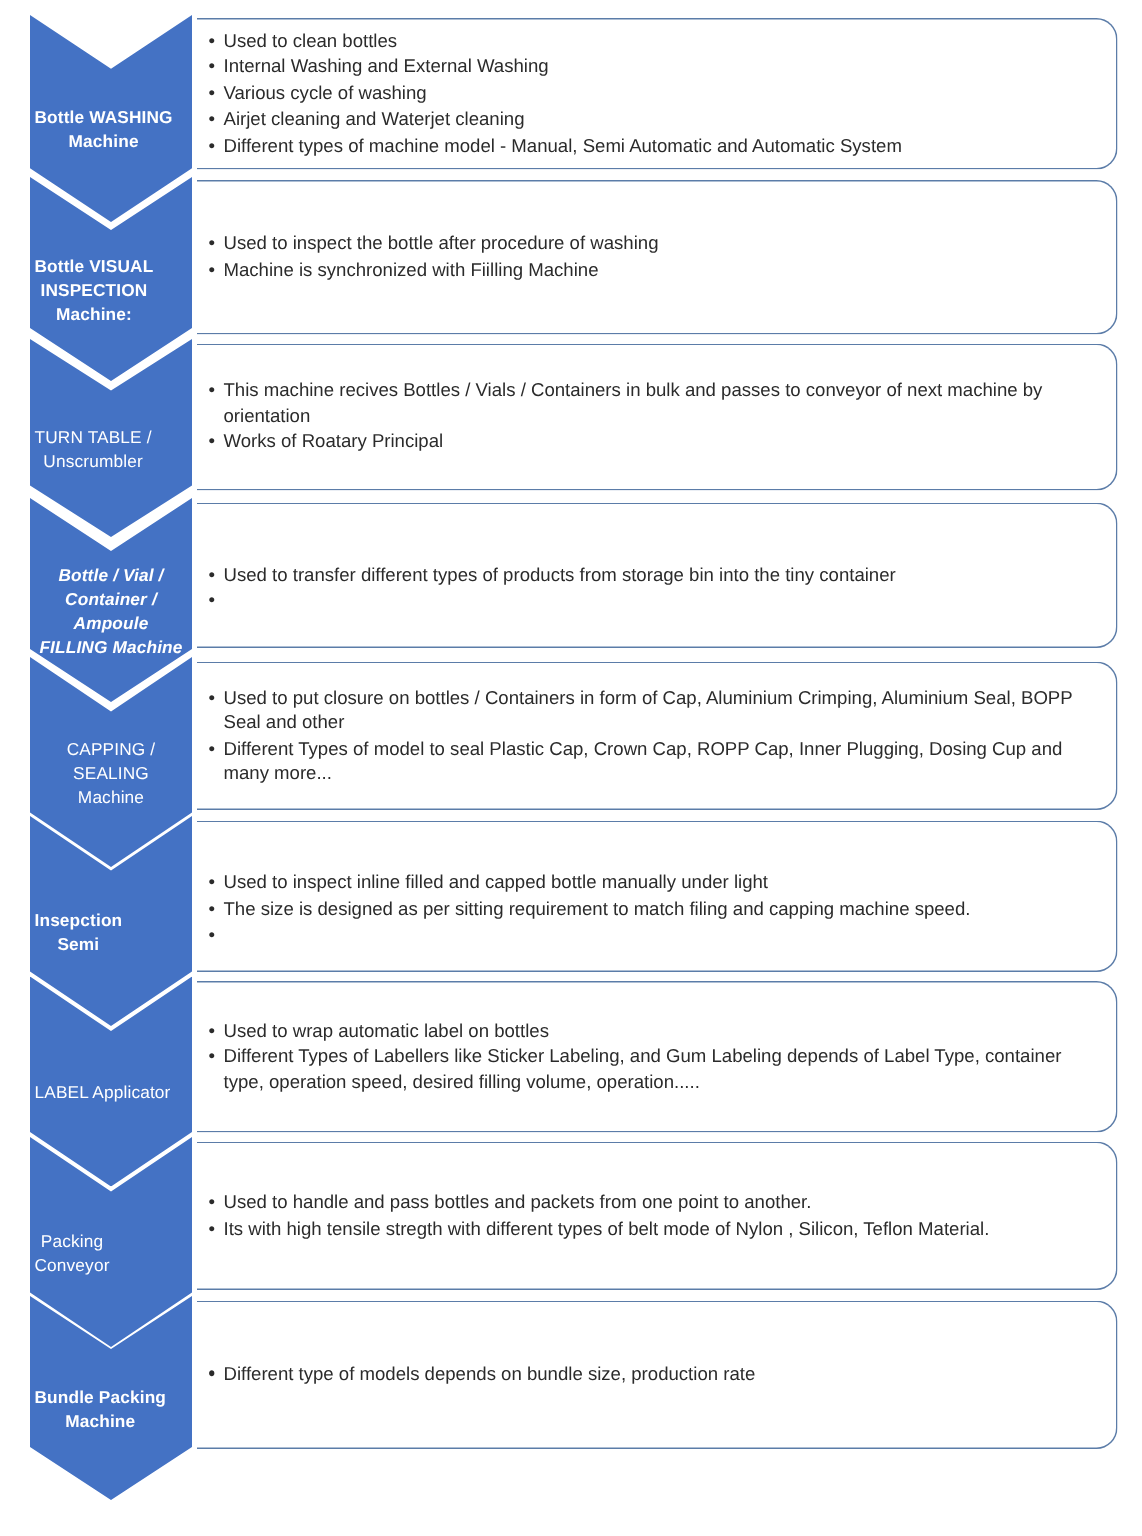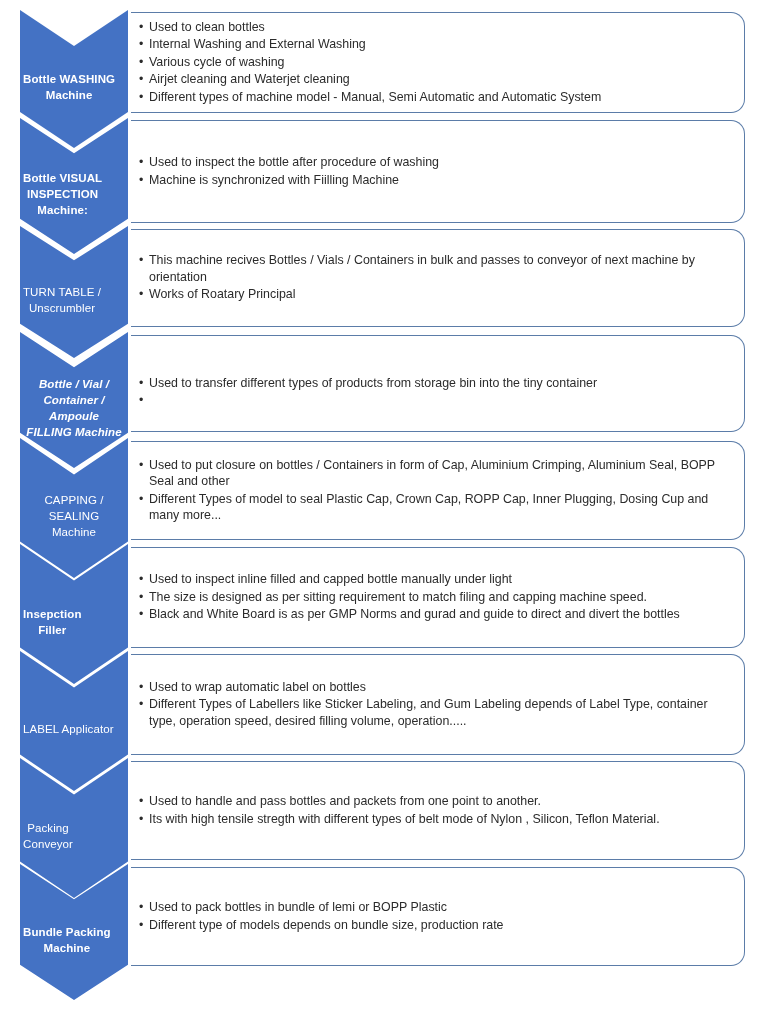--- a/index.html
+++ b/index.html
@@ -157,27 +157,27 @@
       <div class="card" style="top: 441px; height: 99px;">
         <ul class="bullets">
           <li><span class="dot">•</span><span>Used to put closure on bottles / Containers in form of Cap, Aluminium Crimping, Aluminium Seal, BOPP Seal and other</span></li>
           <li><span class="dot">•</span><span>Different Types of model to seal Plastic Cap, Crown Cap, ROPP Cap, Inner Plugging, Dosing Cup and many more...</span></li>
         </ul>
       </div>
     </div>
     <div class="row" style="top: 0px;">
       <div class="chev" style="top: 544px; height: 140px;">
         <div class="chev-label bold">Insepction
-Filler</div>
+Semi</div>
       </div>
       <div class="card" style="top: 547px; height: 101px;">
         <ul class="bullets">
           <li><span class="dot">•</span><span>Used to inspect inline filled  and capped bottle manually under light</span></li>
           <li><span class="dot">•</span><span>The size is designed as per sitting requirement to match filing and capping machine speed.</span></li>
-          <li><span class="dot">•</span><span>Black and White Board is as per GMP Norms and gurad and guide to direct and divert the bottles</span></li>
+          <li><span class="dot">•</span></li>
         </ul>
       </div>
     </div>
     <div class="row" style="top: 0px;">
       <div class="chev" style="top: 651px; height: 140px;">
         <div class="chev-label reg">LABEL Applicator</div>
       </div>
       <div class="card" style="top: 654px; height: 101px;">
         <ul class="bullets">
           <li><span class="dot">•</span><span>Used to  wrap  automatic label on bottles</span></li>
@@ -197,18 +197,18 @@
         </ul>
       </div>
     </div>
     <div class="row" style="top: 0px;">
       <div class="chev" style="top: 864px; height: 136px;">
         <div class="chev-label bold">Bundle Packing
 Machine</div>
       </div>
       <div class="card" style="top: 867px; height: 99px;">
         <ul class="bullets">
-          <li><span class="dot">•</span><span>Used to pack bottles in bundle of lemi or BOPP Plastic</span></li>
+          <li><span class="dot">•</span></li>
           <li><span class="dot">•</span><span>Different type of models depends on bundle size, production rate</span></li>
         </ul>
       </div>
     </div>
   </div>
 
 </body></html>

